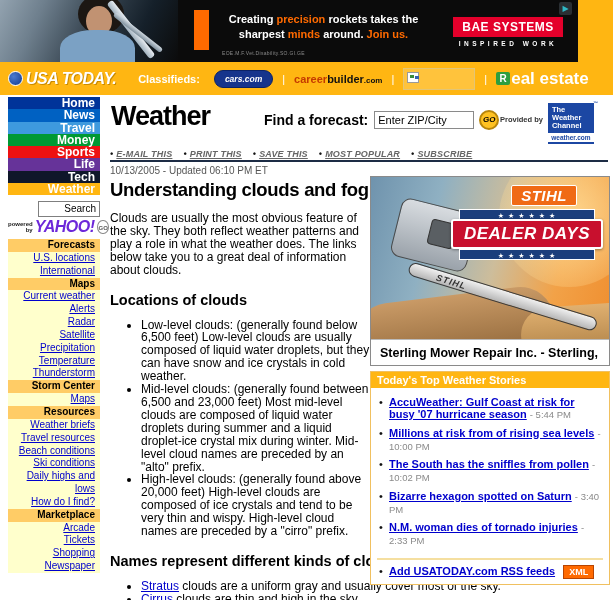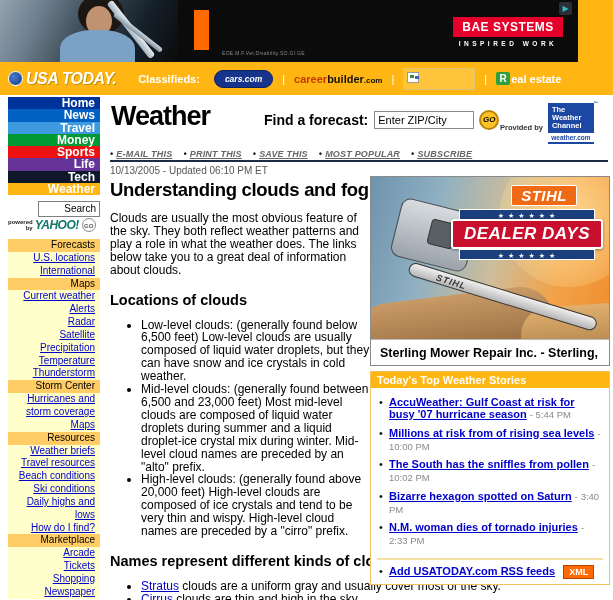--- a/index.html
+++ b/index.html
@@ -35,46 +35,46 @@
   .mh-sep { color:#fff; margin:0 9px; font-size:11px; }
   .career { font-size:11px; font-weight:bold; }
   .career .c1 { color:#C53A00; }
   .career .c2 { color:#111; }
   .career .c3 { color:#111; font-size:8px; }
   .broken-box { width:72px; height:22px; background:rgba(255,255,255,0.18); border:1px solid #e3c576; position:relative; }
   .broken-glyph { position:absolute; left:3px; top:3px; width:12px; height:11px; background:#fff; border:1px solid #9a9a9a; }
   .broken-glyph::after { content:""; position:absolute; left:2px; top:2px; width:4px; height:3px; background:#3c8c3c; box-shadow:5px 1px 0 #3a62b0; }
   .re { display:flex; align-items:center; }
   .re-box { width:14px; height:13px; background:#2E9E3F; color:#fff; font-weight:bold; font-size:10px; text-align:center; line-height:13px; border-radius:2px 2px 2px 2px; margin-right:1px; }
-  .re-text { color:#fff; font-weight:bold; font-size:11px; }
+  .re-text { color:#fff; font-weight:bold; font-size:17px; }
 
   
   .sidebar-nav { position:absolute; left:8px; top:97px; width:92px; }
   .nav-item { height:12.3px; line-height:12.3px; text-align:right; padding-right:5px; color:#fff; font-weight:bold; font-size:12px; }
   .n0{background:#003399;} .n1{background:#0061C2;} .n2{background:#3E9ADE;} .n3{background:#009933;}
   .n4{background:#EE1111;} .n5{background:#663399;} .n6{background:#0f172a;text-align:right;} .n7{background:#FFB612;}
   .search-row { position:absolute; left:38px; top:198px; width:62px; }
   .search-input { width:62px; height:16px; border:1px solid #7f7f7f; font-size:10px; text-align:right; padding-right:3px; font-family:"Liberation Sans",sans-serif; }
   .yahoo-row { position:absolute; left:8px; top:218px; width:94px; display:flex; align-items:center; }
   .pby { font-size:6px; line-height:6px; font-weight:bold; color:#222; margin-right:2px; text-align:right; }
-  .yahoo { color:#0f766e; font-weight:900; font-size:12px; font-style:italic; letter-spacing:-0.5px; }
+  .yahoo { color:#6d28d9; font-weight:900; font-size:16px; font-style:italic; letter-spacing:-0.5px; }
   .go-circle { width:14px; height:14px; border:1.5px solid #8a8a8a; border-radius:50%; font-size:6px; font-weight:bold; color:#555; text-align:center; line-height:14px; margin-left:3px; background:#fff; }
 
   .side-list { position:absolute; left:8px; top:239px; width:92px; font-size:10px; line-height:12.85px; }
-  .sh { background:#FFCC66; font-weight:normal; text-align:right; padding:0 5px 0 2px; color:#000; }
+  .sh { background:#FFCC66; font-weight:bold; text-align:right; padding:0 5px 0 2px; color:#000; }
   .sl { background:#FFFFCC; text-align:right; padding:0 5px 0 2px; color:#0000CC; text-decoration:underline; cursor:pointer; }
 
   
   .page-title { position:absolute; left:111px; top:101px; font-size:27px; font-weight:900; letter-spacing:-1px; }
   .forecast { position:absolute; left:264px; top:110px; display:flex; align-items:center; }
   .forecast-label { font-weight:bold; font-size:14px; margin-right:6px; }
   .forecast-input { width:100px; height:18px; border:1px solid #8a8a8a; font-size:11px; padding-left:3px; font-family:"Liberation Sans",sans-serif; }
   .go-btn { width:20px; height:20px; border-radius:50%; background:#FFC222; border:2px solid #B8860B; color:#000; font-weight:900; font-style:italic; font-size:8px; text-align:center; line-height:16px; margin-left:5px; cursor:pointer; }
   .provided { position:absolute; left:500px; top:103px; display:flex; align-items:flex-start; }
-  .provided-label { font-size:7.5px; font-weight:bold; color:#333; margin-top:20px; margin-right:5px; }
+  .provided-label { font-size:7.5px; font-weight:bold; color:#333; margin-top:12px; margin-right:5px; }
   .twc { width:46px; }
   .twc-box { background:#1C47A3; color:#fff; font-weight:bold; font-size:7.5px; line-height:8px; padding:3px 2px 3px 4px; position:relative; }
   .twc-tm { position:absolute; right:-4px; top:-4px; color:#1C47A3; font-size:5px; }
   .twc-url { color:#1C47A3; font-weight:bold; font-size:6.5px; text-align:center; border-bottom:2px solid #1C47A3; padding:1px 0; }
 
   .toolbar { position:absolute; left:110px; top:149px; width:498px; display:flex; gap:11px;font-style:italic; }
   .tb-item { font-size:9px; font-weight:bold; color:#666; letter-spacing:0.2px; cursor:pointer; }
   .tb-item .bull { color:#111; text-decoration:none; margin-right:3px; }
   .tb-item .lbl { text-decoration:underline; }
   .toolbar-rule { position:absolute; left:110px; top:160px; width:498px; border-top:2px solid #1d2c45; }
@@ -127,20 +127,24 @@
 
 <div class="banner">
   <div class="banner-photo">
     <div class="bp-hair"></div>
     <div class="bp-face"></div>
     <div class="bp-shirt"></div>
     <div class="bp-tool"></div>
     <div class="bp-tool2"></div>
   </div>
   <div class="banner-square"></div>
+  <div class="banner-text">
+    <span>Creating </span><span class="hl">precision</span><span> rockets takes the</span><br>
+    <span>sharpest </span><span class="hl">minds</span><span> around.  </span><span class="hl">Join us.</span>
+  </div>
   <div class="banner-fine">EOE.M.F.Vet.Disability.SO.GI.GE</div>
   <div class="bae">
     <div class="bae-box">BAE SYSTEMS</div>
     <div class="bae-sub">INSPIRED WORK</div>
   </div>
   <div class="play-icon">▶</div>
 </div>
 <div class="corner-gold"></div>
 
 <div class="masthead">
@@ -192,21 +196,20 @@
   <div class="sl">International</div>
   <div class="sh">Maps</div>
   <div class="sl">Current weather</div>
   <div class="sl">Alerts</div>
   <div class="sl">Radar</div>
   <div class="sl">Satellite</div>
   <div class="sl">Precipitation</div>
   <div class="sl">Temperature</div>
   <div class="sl">Thunderstorm</div>
   <div class="sh">Storm Center</div>
-  <div class="sl">Hurricanes and storm coverage</div>
   <div class="sl">Maps</div>
   <div class="sh">Resources</div>
   <div class="sl">Weather briefs</div>
   <div class="sl">Travel resources</div>
   <div class="sl">Beach conditions</div>
   <div class="sl">Ski conditions</div>
   <div class="sl">Daily highs and lows</div>
   <div class="sl">How do I find?</div>
   <div class="sh">Marketplace</div>
   <div class="sl">Arcade</div>

